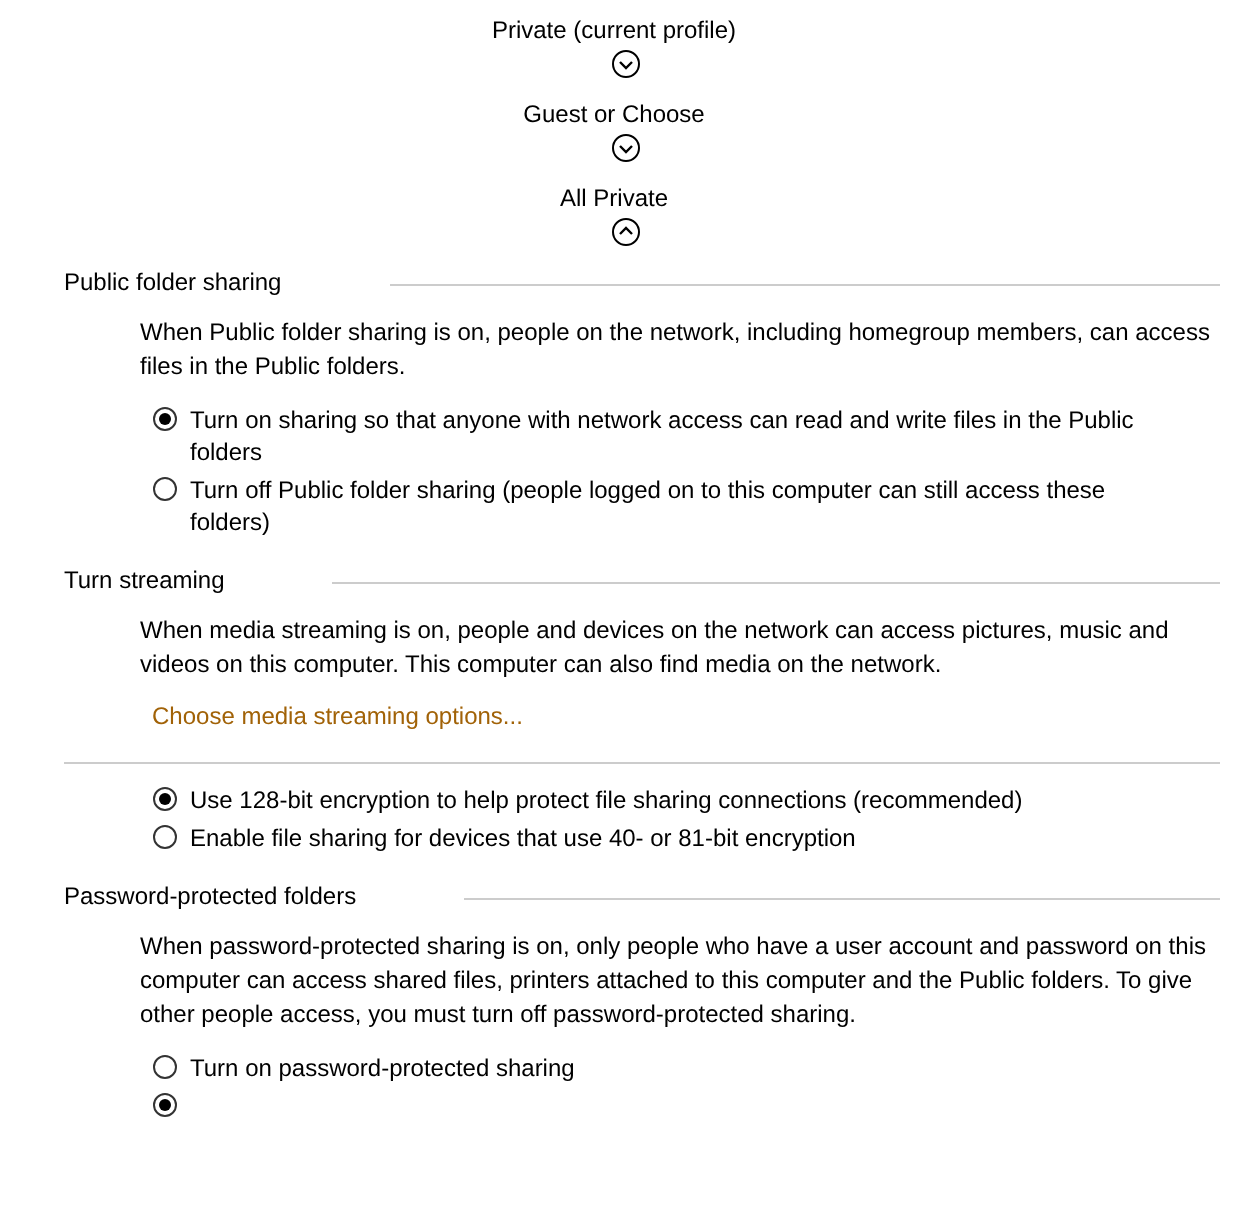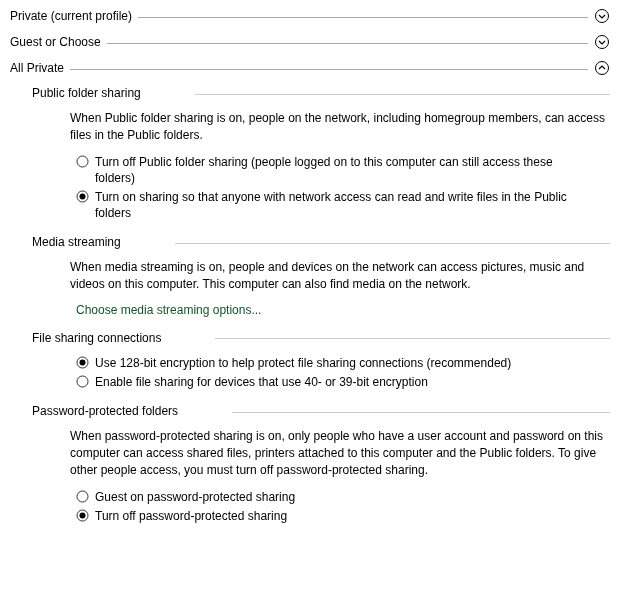--- a/index.html
+++ b/index.html
@@ -9,20 +9,21 @@
     font-family: "Segoe UI", Arial, sans-serif;
     font-size: 12px;
     color: #000;
     background: #fff;
     width: 620px;
   }
   .section-header {
     display: flex;
     align-items: center;
     margin: 4px 0 10px 0;
+    flex-direction: column;
   }
   .section-header .label {
     white-space: nowrap;
     padding-right: 6px;
   }
   .section-header .line {
     flex: 1;
     height: 1px;
     background: #aaa;
     margin-top: 2px;
@@ -75,21 +76,21 @@
     flex-shrink: 0;
     width: 13px;
     height: 13px;
     margin-right: 6px;
     margin-top: 1px;
   }
   .radio-row .text {
     max-width: 480px;
   }
   .link {
-    color: #14532d;
+    color: #a16207;
     margin-left: 44px;
     cursor: pointer;
     display: inline-block;
   }
   svg { display: block; }
 </style>
 </head>
 <body>
 
 <div class="section-header">
@@ -129,89 +130,87 @@
   <div class="subsection-header">
     <span class="label">Public folder sharing</span>
     <span class="line"></span>
   </div>
   <div class="desc">When Public folder sharing is on, people on the network, including homegroup members, can access files in the Public folders.</div>
   <div class="radio-group">
     <div class="radio-row">
       <span class="radio">
         <svg width="13" height="13" viewBox="0 0 13 13">
             <circle cx="6.5" cy="6.5" r="5.5" fill="none" stroke="#333" stroke-width="1"></circle>
+            <circle cx="6.5" cy="6.5" r="3" fill="#000"></circle>
+          </svg>
+      </span>
+      <span class="text">Turn on sharing so that anyone with network access can read and write files in the Public folders</span>
+    </div>
+    <div class="radio-row">
+      <span class="radio">
+        <svg width="13" height="13" viewBox="0 0 13 13">
+            <circle cx="6.5" cy="6.5" r="5.5" fill="none" stroke="#333" stroke-width="1"></circle>
           </svg>
       </span>
       <span class="text">Turn off Public folder sharing (people logged on to this computer can still access these folders)</span>
     </div>
-    <div class="radio-row">
-      <span class="radio">
-        <svg width="13" height="13" viewBox="0 0 13 13">
-            <circle cx="6.5" cy="6.5" r="5.5" fill="none" stroke="#333" stroke-width="1"></circle>
-            <circle cx="6.5" cy="6.5" r="3" fill="#000"></circle>
-          </svg>
-      </span>
-      <span class="text">Turn on sharing so that anyone with network access can read and write files in the Public folders</span>
-    </div>
-  </div>
-</div>
-
-<div class="subsection">
-  <div class="subsection-header">
-    <span class="label">Media streaming</span>
+  </div>
+</div>
+
+<div class="subsection">
+  <div class="subsection-header">
+    <span class="label">Turn streaming</span>
     <span class="line"></span>
   </div>
   <div class="desc">When media streaming is on, people and devices on the network can access pictures, music and videos on this computer. This computer can also find media on the network.</div>
   <span class="link">Choose media streaming options...</span>
 </div>
 
 <div class="subsection">
   <div class="subsection-header">
-    <span class="label">File sharing connections</span>
     <span class="line"></span>
   </div>
   <div class="radio-group">
     <div class="radio-row">
       <span class="radio">
         <svg width="13" height="13" viewBox="0 0 13 13">
             <circle cx="6.5" cy="6.5" r="5.5" fill="none" stroke="#333" stroke-width="1"></circle>
             <circle cx="6.5" cy="6.5" r="3" fill="#000"></circle>
           </svg>
       </span>
       <span class="text">Use 128-bit encryption to help protect file sharing connections (recommended)</span>
     </div>
     <div class="radio-row">
       <span class="radio">
         <svg width="13" height="13" viewBox="0 0 13 13">
             <circle cx="6.5" cy="6.5" r="5.5" fill="none" stroke="#333" stroke-width="1"></circle>
           </svg>
       </span>
-      <span class="text">Enable file sharing for devices that use 40- or 39-bit encryption</span>
+      <span class="text">Enable file sharing for devices that use 40- or 81-bit encryption</span>
     </div>
   </div>
 </div>
 
 <div class="subsection">
   <div class="subsection-header">
     <span class="label">Password-protected folders</span>
     <span class="line"></span>
   </div>
   <div class="desc">When password-protected sharing is on, only people who have a user account and password on this computer can access shared files, printers attached to this computer and the Public folders. To give other people access, you must turn off password-protected sharing.</div>
   <div class="radio-group">
     <div class="radio-row">
       <span class="radio">
         <svg width="13" height="13" viewBox="0 0 13 13">
             <circle cx="6.5" cy="6.5" r="5.5" fill="none" stroke="#333" stroke-width="1"></circle>
           </svg>
       </span>
-      <span class="text">Guest on password-protected sharing</span>
+      <span class="text">Turn on password-protected sharing</span>
     </div>
     <div class="radio-row">
       <span class="radio">
         <svg width="13" height="13" viewBox="0 0 13 13">
             <circle cx="6.5" cy="6.5" r="5.5" fill="none" stroke="#333" stroke-width="1"></circle>
             <circle cx="6.5" cy="6.5" r="3" fill="#000"></circle>
           </svg>
       </span>
-      <span class="text">Turn off password-protected sharing</span>
     </div>
   </div>
 </div>
 
 </body></html>

